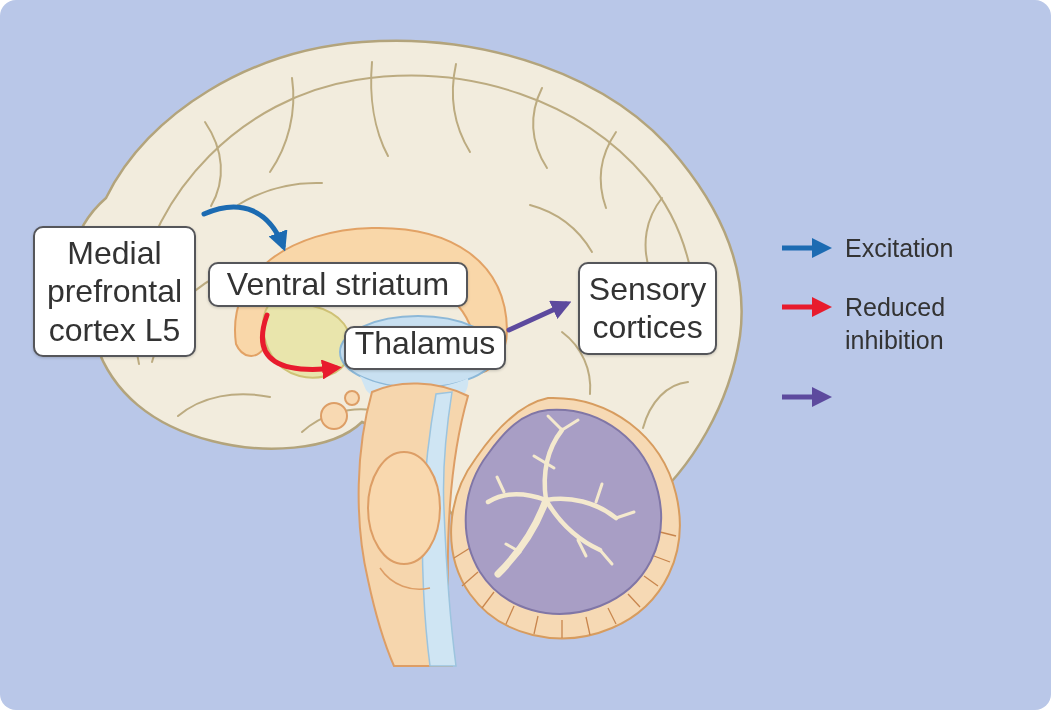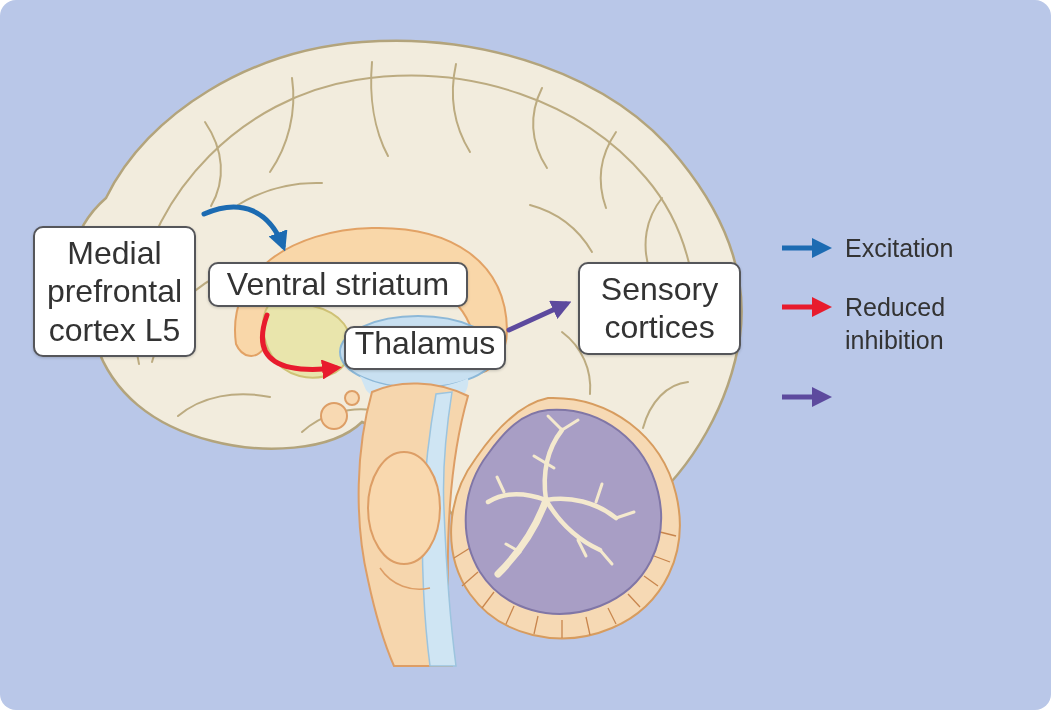--- a/index.html
+++ b/index.html
@@ -139,21 +139,21 @@
   </div>
 
   <div class="label-box" style="left:208px;top:262px;width:260px;height:45px;">
     <span>Ventral striatum</span>
   </div>
 
   <div class="label-box" style="left:344px;top:326px;width:162px;height:44px;align-items:flex-end;">
     <span>Thalamus</span>
   </div>
 
-  <div class="label-box" style="left:578px;top:262px;width:163px;min-height:84px;">
+  <div class="label-box" style="left:578px;top:262px;width:139px;min-height:84px;">
     <span>Sensory cortices</span>
   </div>
 
   <div class="legend-text" style="left:845px;top:291px;width:140px;">Reduced inhibition</div>
 
   <div class="legend-text" style="left:845px;top:232px;width:200px;">Excitation</div>
 
 
 </div>
 

